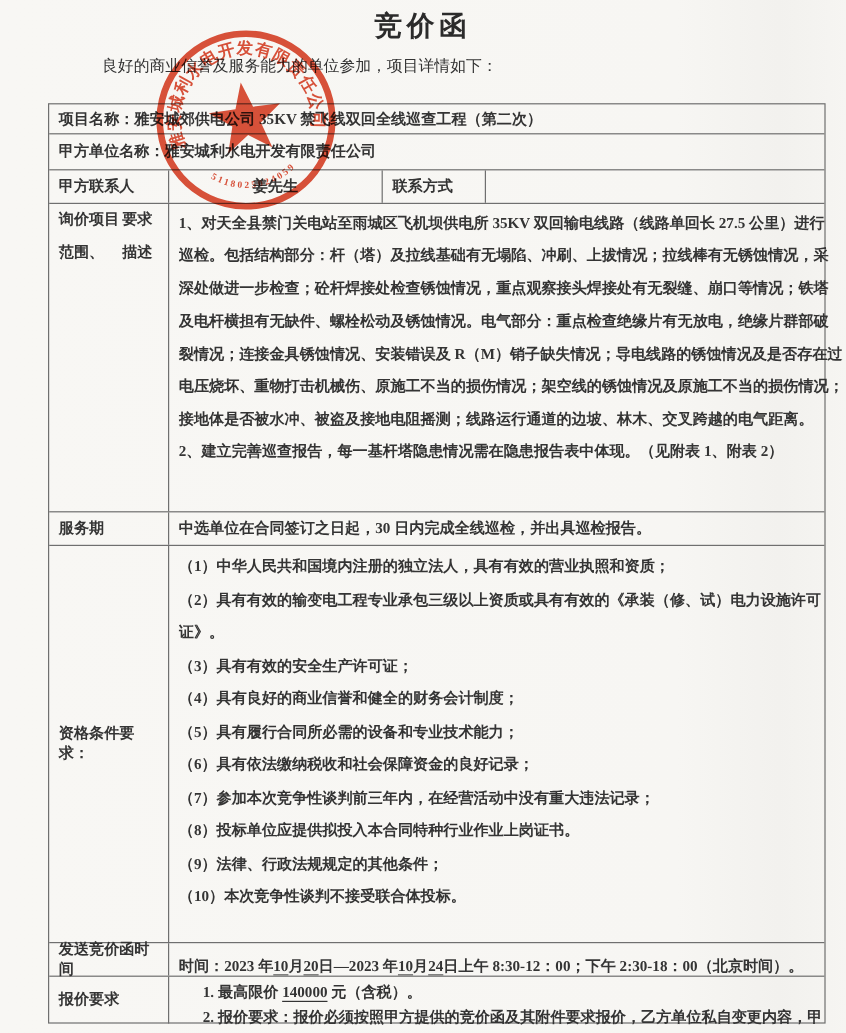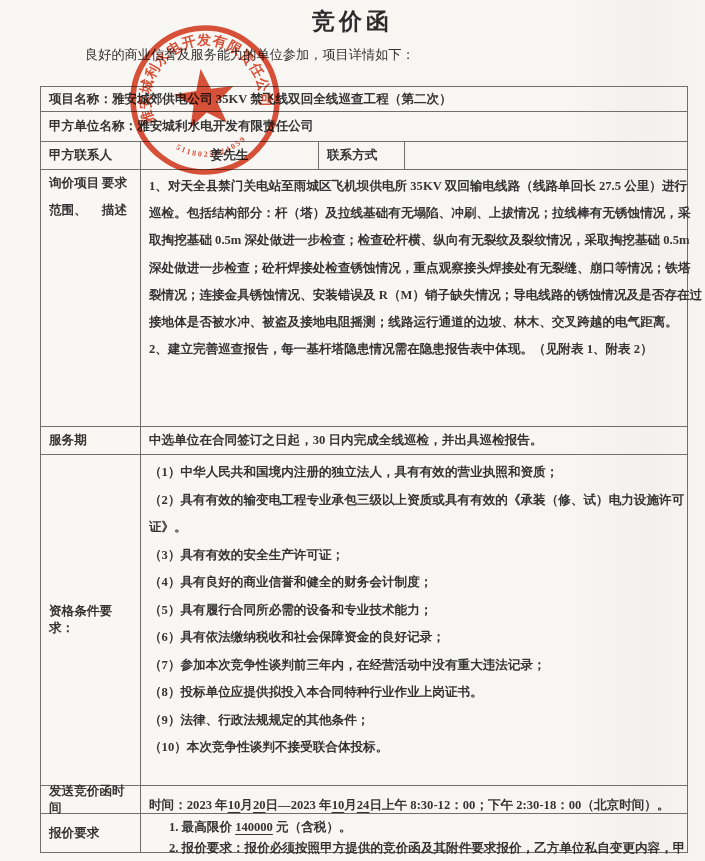--- a/index.html
+++ b/index.html
@@ -89,23 +89,24 @@
     </div>
 
     <div class="row r4">
       <div class="cell rborder label-col vcenter-col">
         <span>询价项目范围、</span>
         <span>要求描述</span>
       </div>
       <div class="cell multiline" style="flex:1">
           <div class="tline">1、对天全县禁门关电站至雨城区飞机坝供电所 35KV 双回输电线路（线路单回长 27.5 公里）进行</div>
           <div class="tline">巡检。包括结构部分：杆（塔）及拉线基础有无塌陷、冲刷、上拔情况；拉线棒有无锈蚀情况，采</div>
-          <div class="tline">取掏挖基础 0.5m 深处做进一步检查；检查砼杆横、纵向有无裂纹及裂纹情况，采取掏挖基础 0.5m</div>
           <div class="tline">深处做进一步检查；砼杆焊接处检查锈蚀情况，重点观察接头焊接处有无裂缝、崩口等情况；铁塔</div>
+          <div class="tline">及电杆横担有无缺件、螺栓松动及锈蚀情况。电气部分：重点检查绝缘片有无放电，绝缘片群部破</div>
           <div class="tline">裂情况；连接金具锈蚀情况、安装错误及 R（M）销子缺失情况；导电线路的锈蚀情况及是否存在过</div>
+          <div class="tline">电压烧坏、重物打击机械伤、原施工不当的损伤情况；架空线的锈蚀情况及原施工不当的损伤情况；</div>
           <div class="tline">接地体是否被水冲、被盗及接地电阻摇测；线路运行通道的边坡、林木、交叉跨越的电气距离。</div>
           <div class="tline">2、建立完善巡查报告，每一基杆塔隐患情况需在隐患报告表中体现。（见附表 1、附表 2）</div>
         </div>
     </div>
 
     <div class="row r5">
       <div class="cell rborder label-col">服务期</div>
       <div class="cell" style="flex:1">中选单位在合同签订之日起，30 日内完成全线巡检，并出具巡检报告。</div>
     </div>
 

